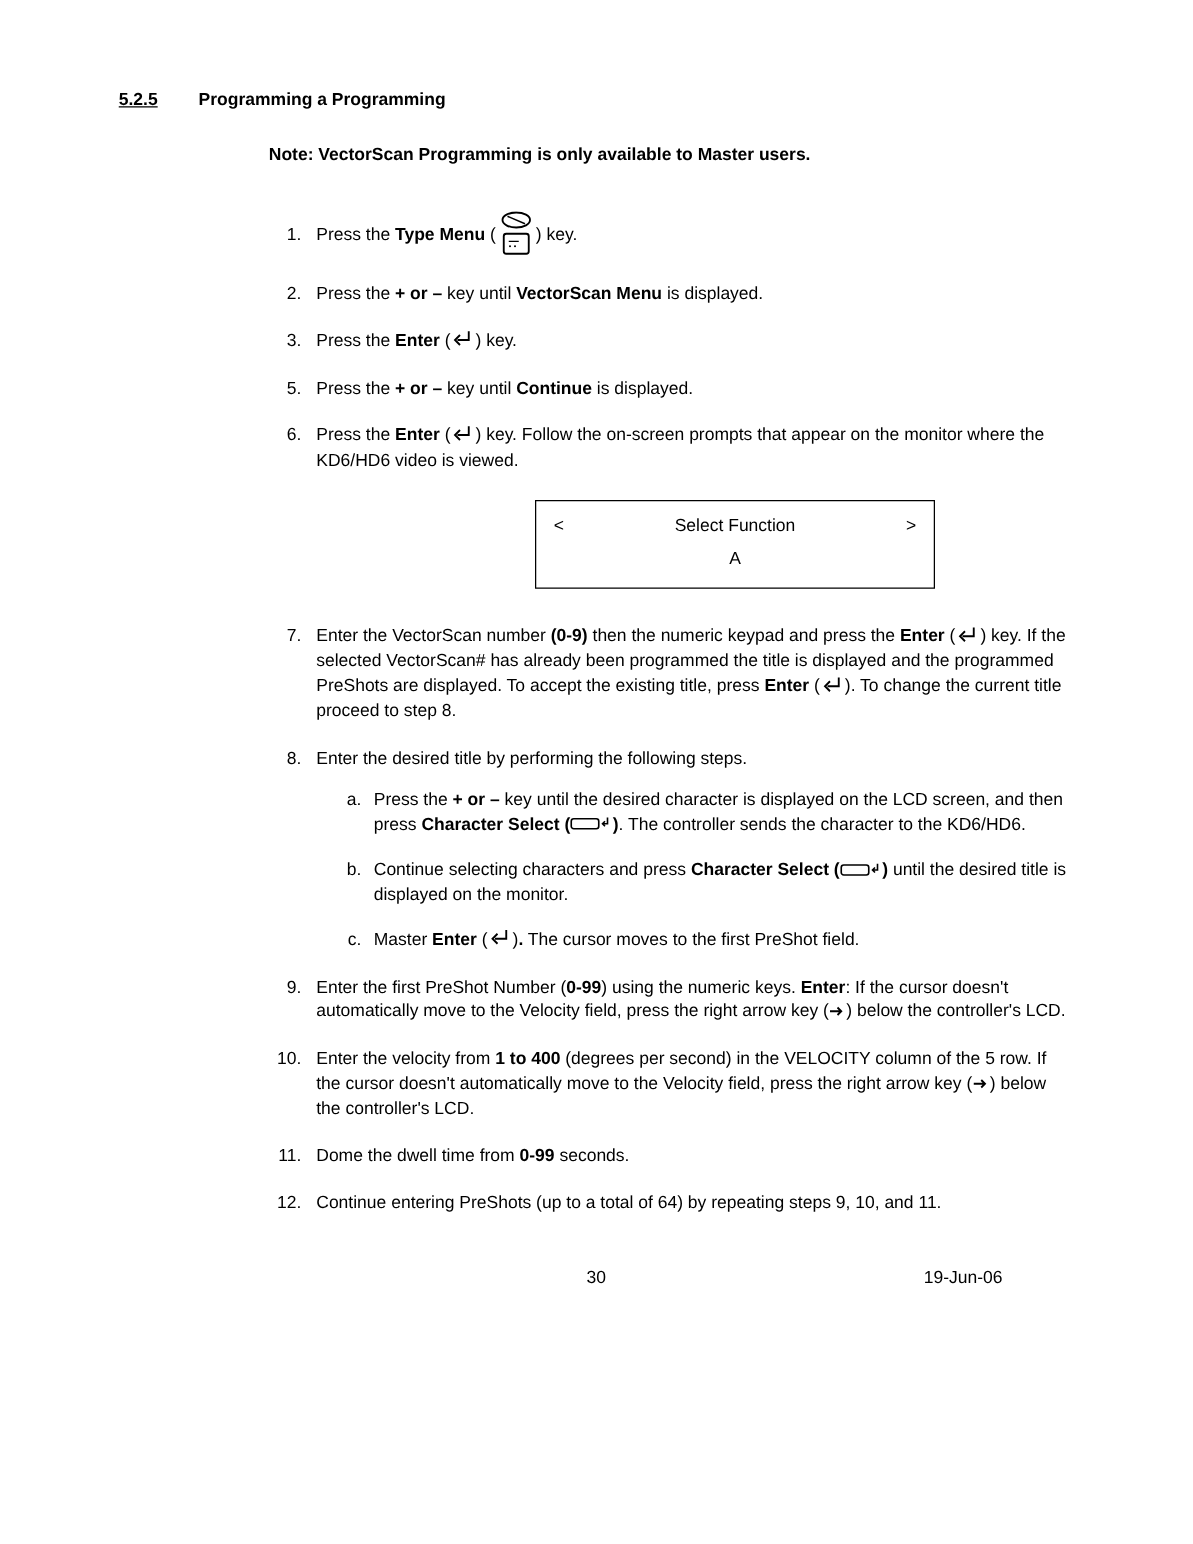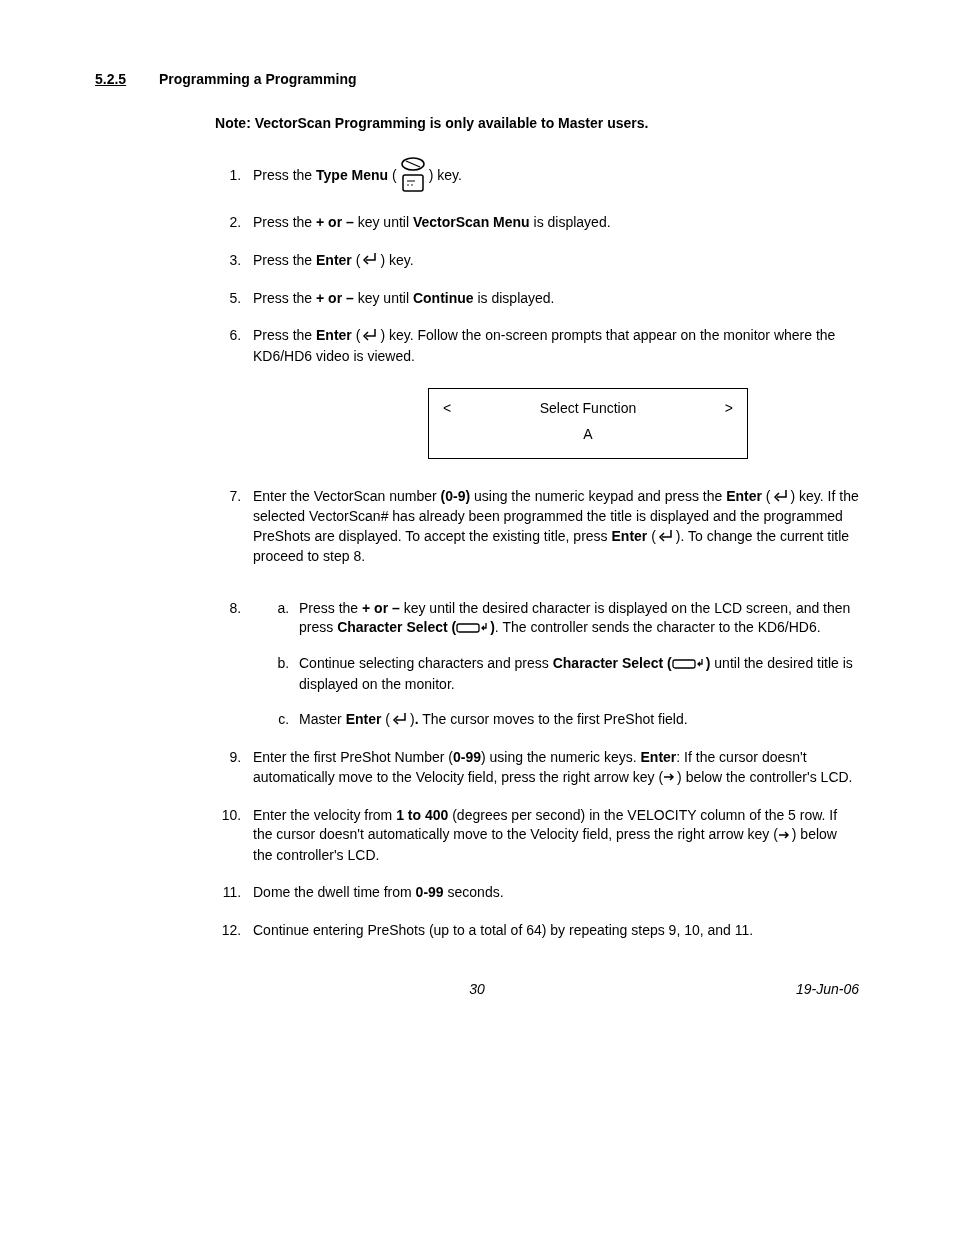--- a/index.html
+++ b/index.html
@@ -18,35 +18,35 @@
     margin-bottom: 24px;
   }
   .section-number {
     display: inline-block;
     width: 60px;
     text-decoration: underline;
   }
   .note-line {
     font-weight: bold;
     margin-left: 120px;
-    margin-bottom: 24px;
+    margin-bottom: 36px;
   }
   ol.main-list {
     margin-left: 120px;
     padding-left: 30px;
   }
   ol.main-list > li {
     margin-bottom: 18px;
     padding-left: 8px;
   }
   ol.sub-list {
     list-style-type: lower-alpha;
     margin-left: 10px;
     padding-left: 30px;
-    margin-top: 32px;
+    margin-top: 14px;
   }
   ol.sub-list > li {
     margin-bottom: 16px;
     padding-left: 6px;
   }
   .bold { font-weight: bold; }
   .display-box {
     border: 1.5px solid #000;
     width: 290px;
     margin: 22px auto 28px 175px;
@@ -63,24 +63,23 @@
   }
   .icon {
     display: inline-block;
     vertical-align: middle;
   }
   .footer {
     display: flex;
     justify-content: space-between;
     margin-top: 40px;
     font-size: 14px;
-    font-style: italic;
   }
   .footer .center { flex:1; text-align:center; }
-  .footer .right { width: 120px; text-align:right; }
+  .footer .right { width: 120px; }
   .footer .left { width: 120px; }
 </style>
 </head>
 <body>
 
 <div class="section-header">
   <span class="section-number">5.2.5</span>
   <span>Programming a Programming</span>
 </div>
 
@@ -126,30 +125,31 @@
       <div class="row1">
         <span>&lt;</span>
         <span>Select Function</span>
         <span>&gt;</span>
       </div>
       <div class="row2">A</div>
     </div>
   </li>
 
   <li value="7">
-    <span>Enter the VectorScan number </span><span class="bold">(0-9)</span><span> using the numeric keypad and press the </span><span class="bold">Enter</span><span> (</span><span class="icon"><svg width="20" height="18" viewBox="0 0 20 18" style="vertical-align:-4px">
+    <span>Enter the VectorScan number </span><span class="bold">(0-9)</span><span> then the numeric keypad and press the </span><span class="bold">Enter</span><span> (</span><span class="icon"><svg width="20" height="18" viewBox="0 0 20 18" style="vertical-align:-4px">
           <path d="M15 2 v7 h-9" fill="none" stroke="#000" stroke-width="1.5"></path>
           <path d="M8 5 l-4 4 l4 4" fill="none" stroke="#000" stroke-width="1.5"></path>
         </svg></span><span>) key.  If the selected VectorScan# has already been programmed the title is displayed and the programmed PreShots are displayed.  To accept the existing title, press </span><span class="bold">Enter</span><span> (</span><span class="icon"><svg width="20" height="18" viewBox="0 0 20 18" style="vertical-align:-4px">
           <path d="M15 2 v7 h-9" fill="none" stroke="#000" stroke-width="1.5"></path>
           <path d="M8 5 l-4 4 l4 4" fill="none" stroke="#000" stroke-width="1.5"></path>
         </svg></span><span>).  To change the current title proceed to step 8.</span>
   </li>
 
   <li value="8">
+    <span>Enter the desired title by performing the following steps.</span>
     <ol class="sub-list">
       <li>
         <span>Press the </span><span class="bold">+ or –</span><span> key until the desired character is displayed on the LCD screen, and then press </span><span class="bold">Character Select (</span><span class="icon"><svg width="34" height="14" viewBox="0 0 34 14" style="vertical-align:-2px">
               <rect x="1" y="3" width="22" height="8" rx="2" fill="none" stroke="#000" stroke-width="1.3"></rect>
               <path d="M30 2 v5 h-4 m2 -2 l-2 2 l2 2" fill="none" stroke="#000" stroke-width="1.3"></path>
             </svg></span><span class="bold">)</span><span>.  The controller sends the character to the KD6/HD6.</span>
       </li>
       <li>
         <span>Continue selecting characters and press </span><span class="bold">Character Select (</span><span class="icon"><svg width="34" height="14" viewBox="0 0 34 14" style="vertical-align:-2px">
               <rect x="1" y="3" width="22" height="8" rx="2" fill="none" stroke="#000" stroke-width="1.3"></rect>

